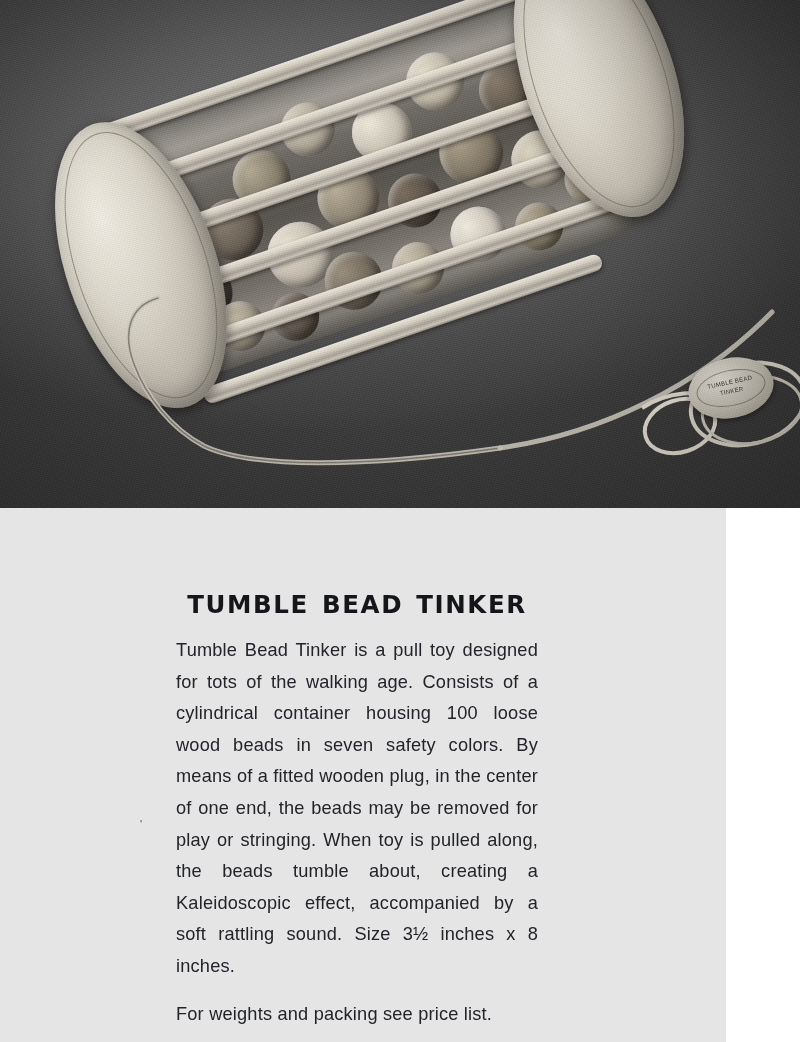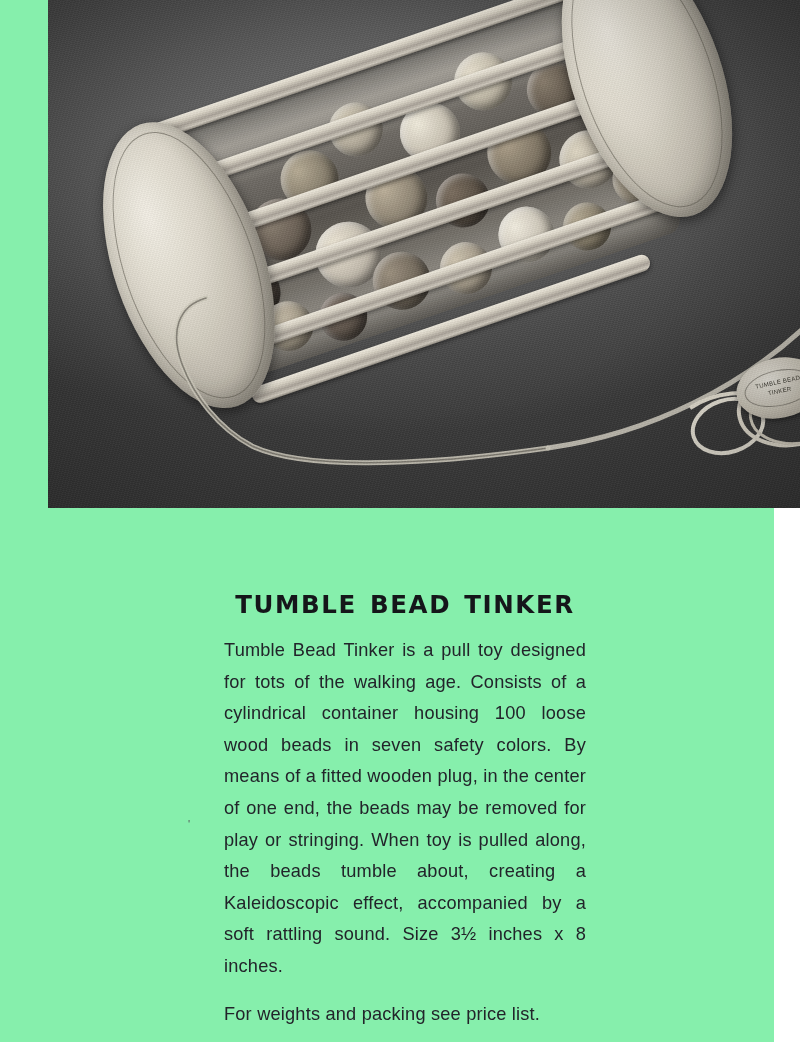--- a/index.html
+++ b/index.html
@@ -10,22 +10,21 @@
   body {
     width: 800px;
     height: 1042px;
     font-family: "Liberation Sans", sans-serif;
     overflow: hidden;
   }
   .page {
     position: relative;
     width: 726px;
     height: 1042px;
-    background: #86efac;
-    padding-left: 48px;
+    background: #e5e5e5;
   }
 
   
   .photo {
     position: relative;
     width: 800px;
     height: 508px;
     background: #5b5b5b;
     overflow: hidden;
   }

